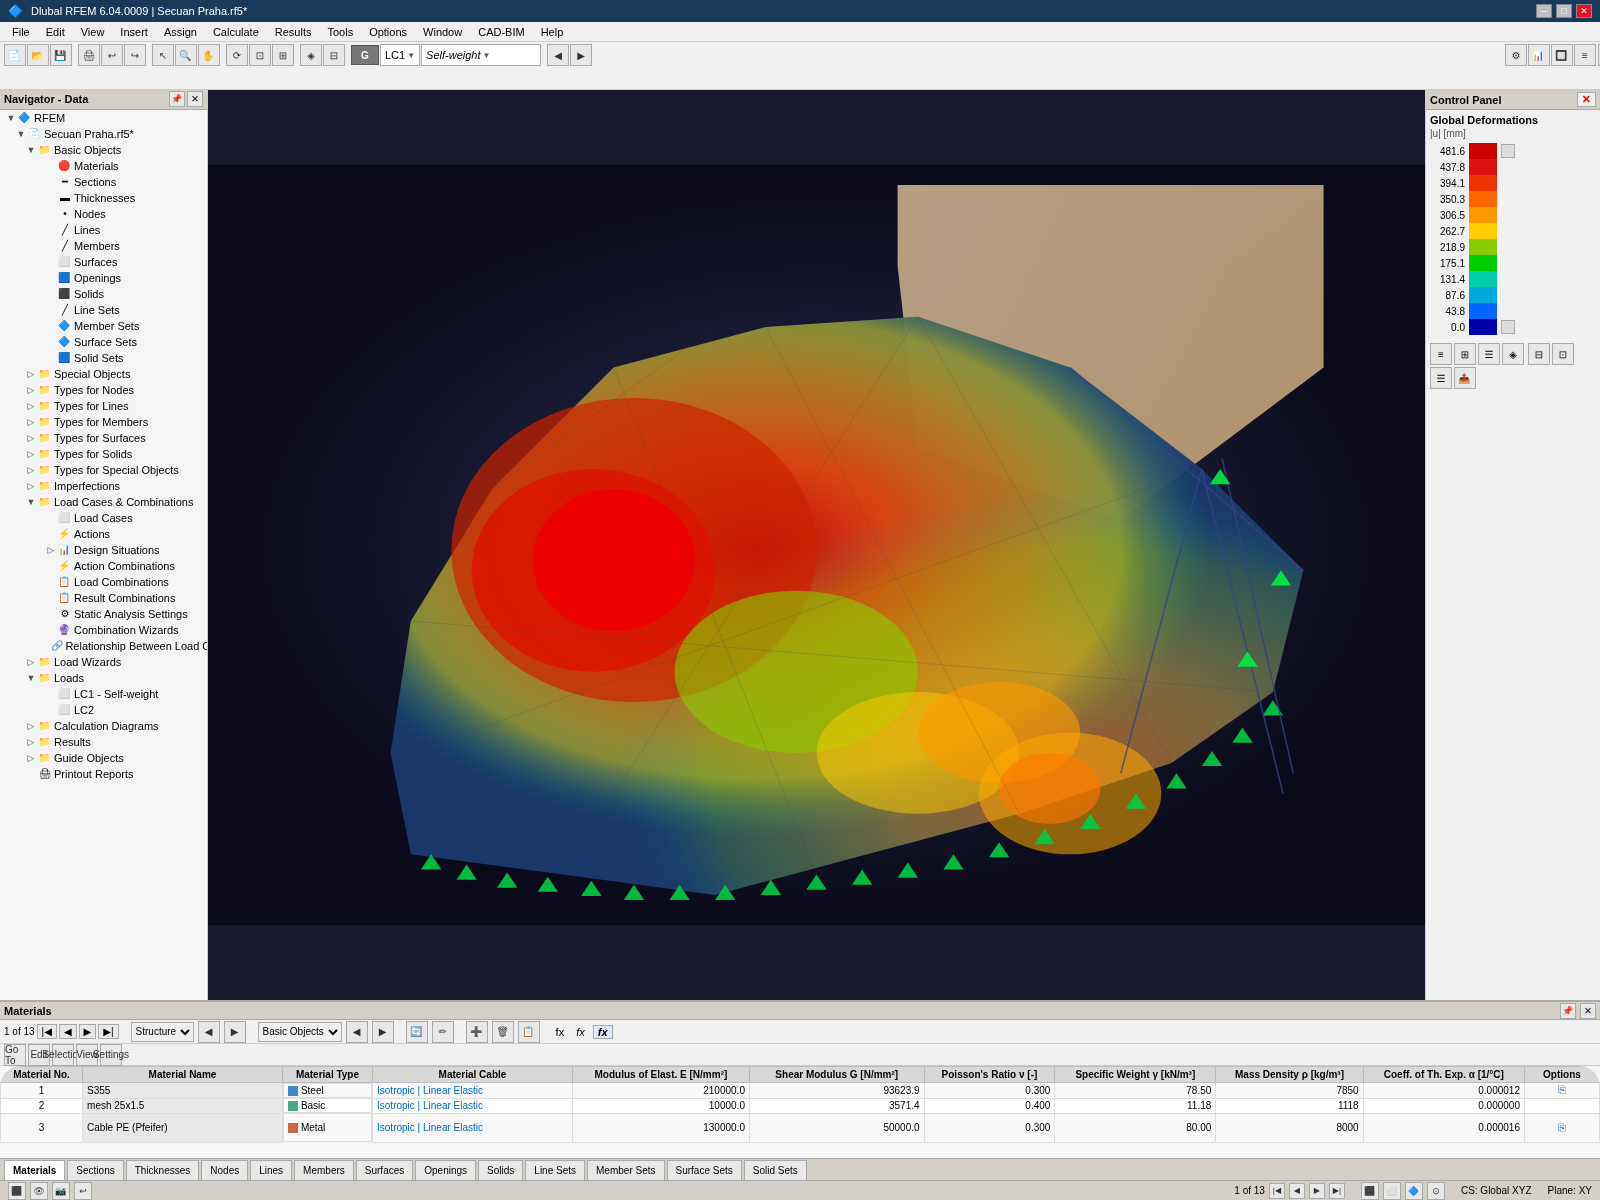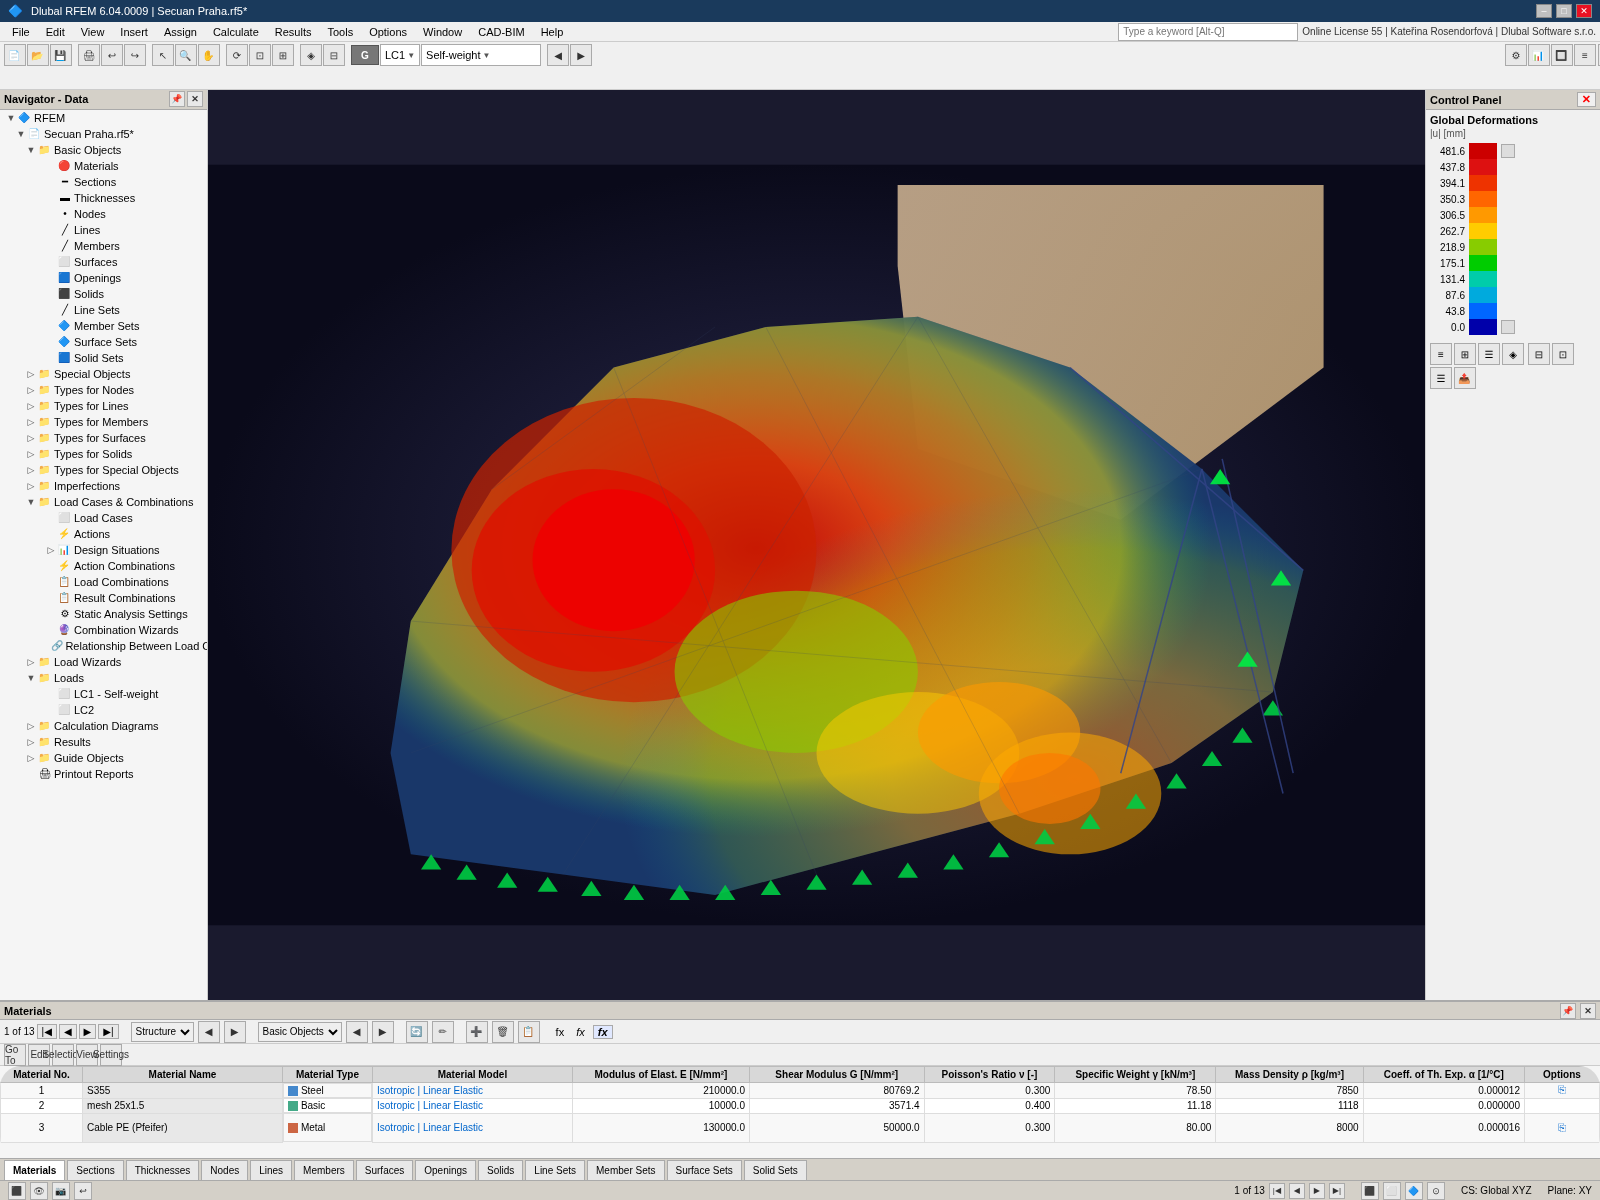--- a/index.html
+++ b/index.html
@@ -98,24 +98,20 @@
   <div class="menu-item">Insert</div>
   <div class="menu-item">Assign</div>
   <div class="menu-item">Calculate</div>
   <div class="menu-item">Results</div>
   <div class="menu-item">Tools</div>
   <div class="menu-item">Options</div>
   <div class="menu-item">Window</div>
   <div class="menu-item">CAD-BIM</div>
   <div class="menu-item">Help</div>
   <div style="flex:1"></div>
-  <div style="display:flex; align-items:center; gap:4px; font-size:10px; color:#333;">
-    <input type="text" style="width: 180px; height: 18px; font-size: 10px; border: 1px solid rgb(170, 170, 170); padding: 0px 4px;" placeholder="Type a keyword [Alt-Q]">
-    <span style="font-size:10px;">Online License 55 | Kateřina Rosendorfová | Dlubal Software s.r.o.</span>
-  </div>
 </div>
 
 <div class="toolbar-area" style="height:48px; padding:2px 4px; display:flex; flex-direction:column; gap:2px;">
   <div class="toolbar-row">
     <div class="tb-btn">📄</div>
     <div class="tb-btn">📂</div>
     <div class="tb-btn">💾</div>
     <div class="tb-separator"></div>
     <div class="tb-btn">🖨</div>
     <div class="tb-btn">↩</div>
@@ -130,21 +126,21 @@
     <div class="tb-btn">⊞</div>
     <div class="tb-separator"></div>
     <div class="tb-btn">◈</div>
     <div class="tb-btn">⊟</div>
     <div class="tb-separator"></div>
     <div style="width:28px; height:20px; background:#777; border:1px solid #555; display:flex; align-items:center; justify-content:center; color:white; font-size:10px; font-weight:bold;">G</div>
     <div class="lc-dropdown">
       <span>LC1</span>
       <span class="dropdown-arrow">▼</span>
     </div>
-    <div class="lc-dropdown" style="width:120px;">
+    <div class="lc-dropdown" style="width:120px;font-style:italic;">
       <span>Self-weight</span>
       <span class="dropdown-arrow">▼</span>
     </div>
     <div class="tb-separator"></div>
     <div class="tb-btn">◀</div>
     <div class="tb-btn">▶</div>
     <div style="flex:1"></div>
     <div class="tb-btn">⚙</div>
     <div class="tb-btn">📊</div>
     <div class="tb-btn">🔲</div>
@@ -638,21 +634,21 @@
       <div class="tb-btn">Settings</div>
     </div>
     <div class="bp-content">
       <div style="overflow-x:auto; flex:1;">
         <table style="border-collapse:collapse; font-size:10px; width:100%; min-width:900px;">
           <thead>
             <tr style="background:#d8d8d8;">
               <th style="border:1px solid #bbb; padding:2px 4px; text-align:center; min-width:50px;">Material No.</th>
               <th style="border:1px solid #bbb; padding:2px 4px; text-align:center; min-width:160px;">Material Name</th>
               <th style="border:1px solid #bbb; padding:2px 4px; text-align:center; min-width:70px;">Material Type</th>
-              <th style="border:1px solid #bbb; padding:2px 4px; text-align:center; min-width:160px;">Material Model</th>
+              <th style="border:1px solid #bbb; padding:2px 4px; text-align:center; min-width:160px;">Material Cable</th>
               <th style="border:1px solid #bbb; padding:2px 4px; text-align:center; min-width:100px;">Modulus of Elast. E [N/mm²]</th>
               <th style="border:1px solid #bbb; padding:2px 8px; text-align:center; min-width:90px;">Shear Modulus G [N/mm²]</th>
               <th style="border:1px solid #bbb; padding:2px 4px; text-align:center; min-width:80px;">Poisson's Ratio ν [-]</th>
               <th style="border:1px solid #bbb; padding:2px 4px; text-align:center; min-width:90px;">Specific Weight γ [kN/m³]</th>
               <th style="border:1px solid #bbb; padding:2px 4px; text-align:center; min-width:90px;">Mass Density ρ [kg/m³]</th>
               <th style="border:1px solid #bbb; padding:2px 4px; text-align:center; min-width:100px;">Coeff. of Th. Exp. α [1/°C]</th>
               <th style="border:1px solid #bbb; padding:2px 4px; text-align:center; min-width:60px;">Options</th>
             </tr>
           </thead>
           <tbody id="materials-table-body">
@@ -660,21 +656,21 @@
     <td style="border:1px solid #ddd;padding:1px 4px;text-align:center;">1</td>
     <td style="border:1px solid #ddd;padding:1px 4px;background:#e8e8e8;">S355</td>
     <td style="border:1px solid #ddd;padding:1px 4px;display:flex;align-items:center;gap:3px;">
       <span style="width:10px;height:10px;background:#4488cc;display:inline-block;"></span>
       <span>Steel</span>
     </td>
     <td style="border:1px solid #ddd;padding:1px 4px;">
       <span style="color:#0066cc;">Isotropic | Linear Elastic</span>
     </td>
     <td style="border:1px solid #ddd;padding:1px 4px;text-align:right;">210000.0</td>
-    <td style="border:1px solid #ddd;padding:1px 4px;text-align:right;">80769.2</td>
+    <td style="border:1px solid #ddd;padding:1px 4px;text-align:right;">93623.9</td>
     <td style="border:1px solid #ddd;padding:1px 4px;text-align:right;">0.300</td>
     <td style="border:1px solid #ddd;padding:1px 4px;text-align:right;">78.50</td>
     <td style="border:1px solid #ddd;padding:1px 4px;text-align:right;">7850</td>
     <td style="border:1px solid #ddd;padding:1px 4px;text-align:right;">0.000012</td>
     <td style="border:1px solid #ddd;padding:1px 4px;text-align:center;">
       <span style="color:#0066cc;cursor:pointer;">⎘</span>
     </td>
   </tr>
               <tr style="background: white;">
     <td style="border:1px solid #ddd;padding:1px 4px;text-align:center;">2</td>

